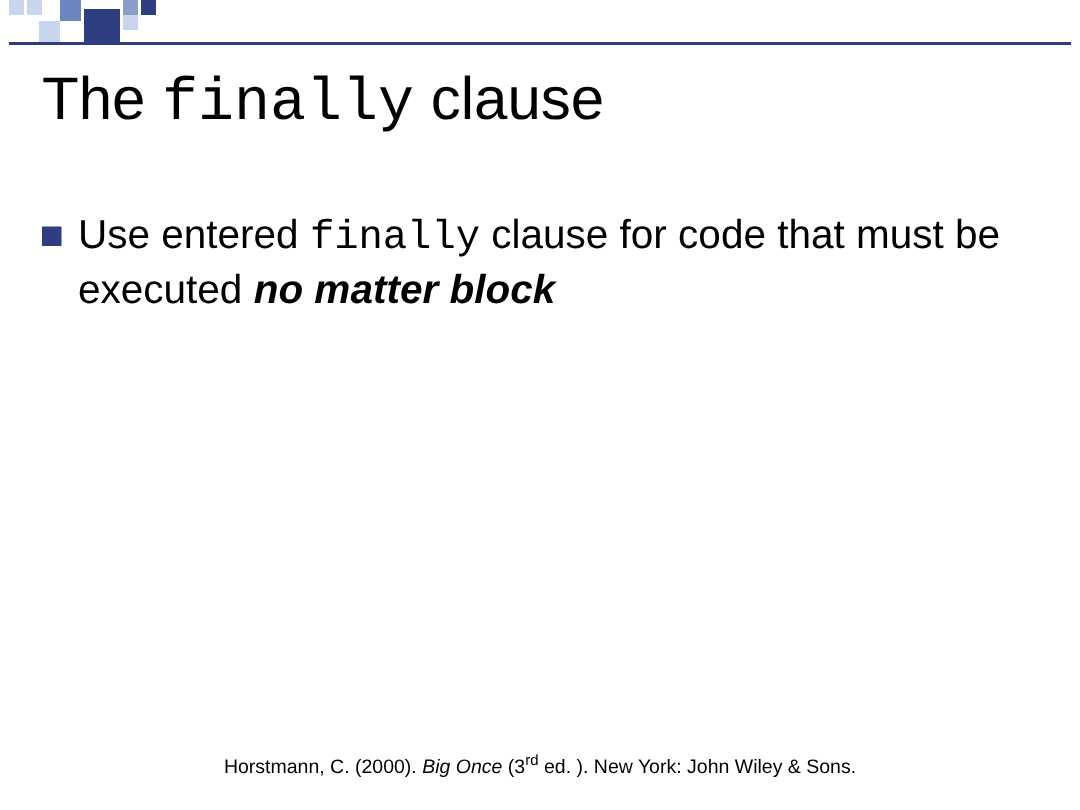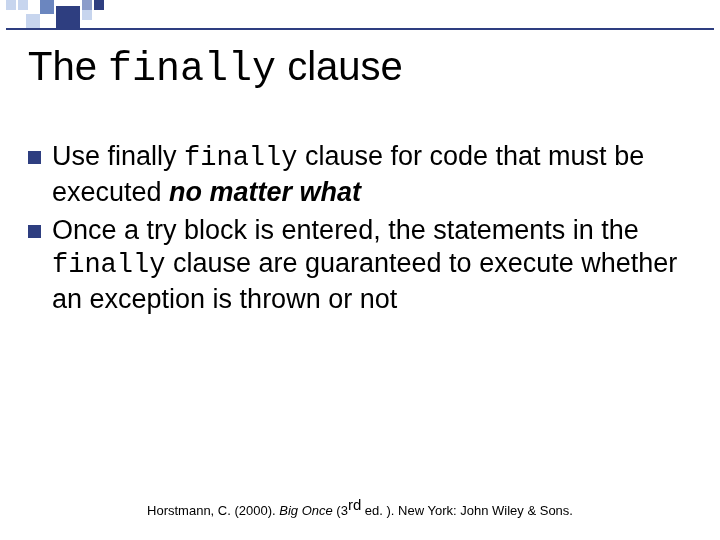--- a/index.html
+++ b/index.html
@@ -80,21 +80,21 @@
 
   .footer {
     position: absolute;
     bottom: 22px;
     left: 0;
     right: 0;
     text-align: center;
     font-size: 13px;
   }
   .footer .book { font-style: italic; }
-  .footer sup { font-size: 15px; }
+  .footer sup { font-size: 10px; }
 </style>
 </head>
 <body>
 
 <div class="slide">
 
   <div class="top-bar">
     <div class="tb-light1"></div>
     <div class="tb-light2"></div>
     <div class="tb-med1"></div>
@@ -108,30 +108,24 @@
 
   <div class="title">
     <span>The </span><span class="mono">finally</span><span> clause</span>
   </div>
 
   <div class="body">
 
     <div class="bullet">
       <div class="bullet-icon"></div>
       <div class="bullet-text">
-        <span>Use finally </span><span class="mono">finally</span><span> clause for code that must be executed </span><span class="emph">no matter what</span>
+        <span>Use entered </span><span class="mono">finally</span><span> clause for code that must be executed </span><span class="emph">no matter block</span>
       </div>
     </div>
 
-    <div class="bullet">
-      <div class="bullet-icon"></div>
-      <div class="bullet-text">
-        <span>Once a try block is entered, the statements in the </span><span class="mono">finally</span><span> clause are guaranteed to execute whether an exception is thrown or not</span><span class="emph"></span>
-      </div>
-    </div>
 
   </div>
 
   <div class="footer">
     <span>Horstmann, C. (2000). </span><span class="book">Big Once</span><span> (3</span><sup>rd</sup><span> ed. ). New York: John Wiley &amp; Sons.</span>
   </div>
 
 </div>
 
 </body></html>

